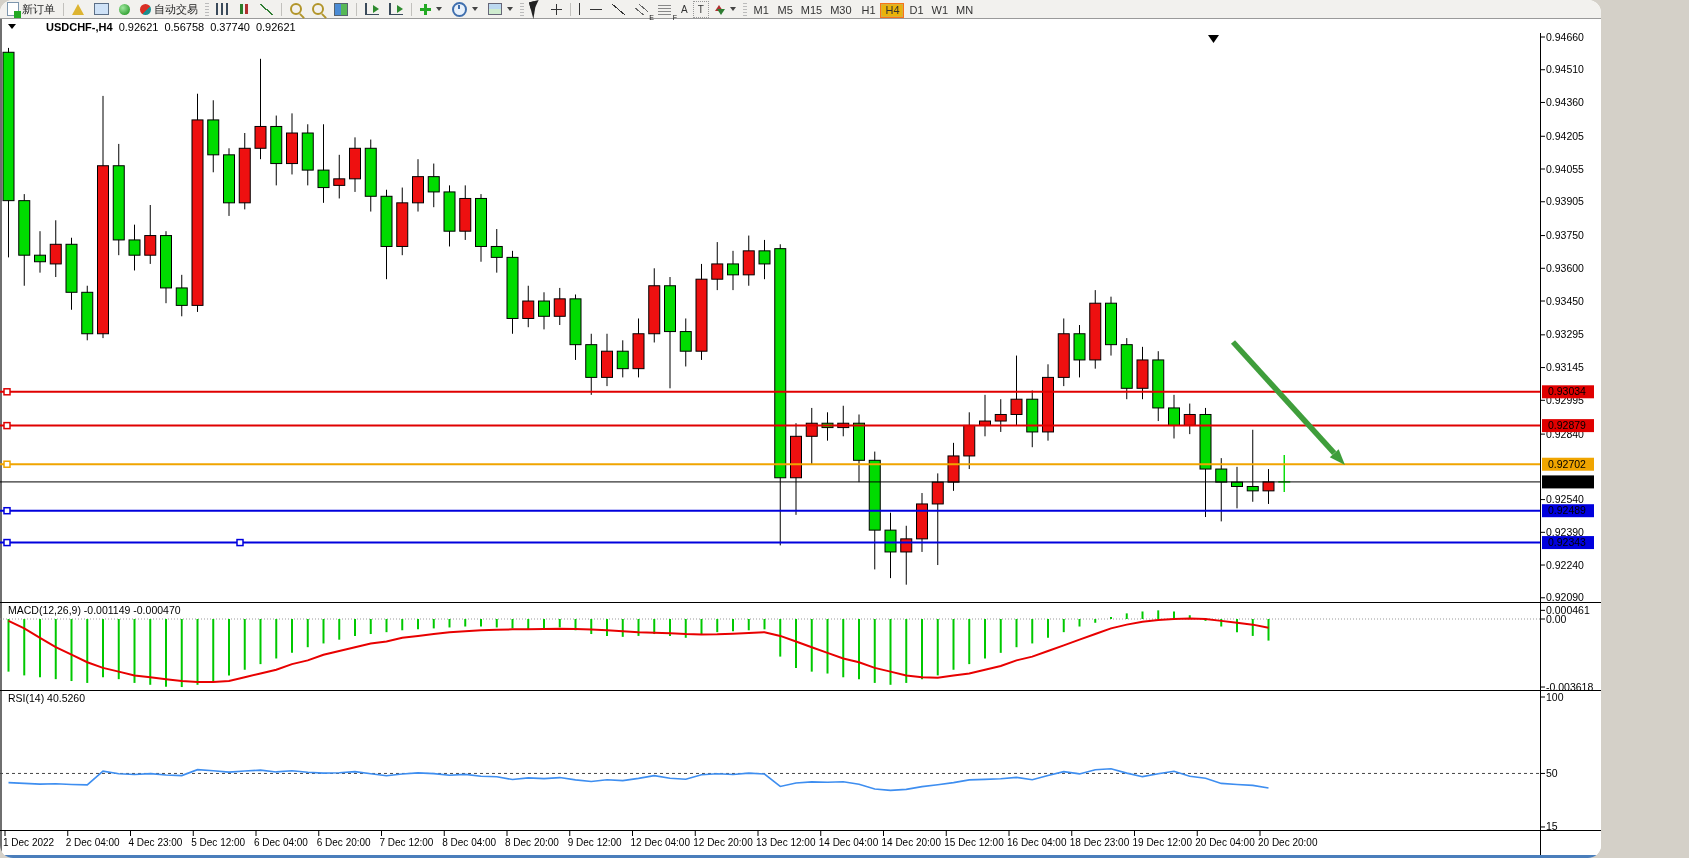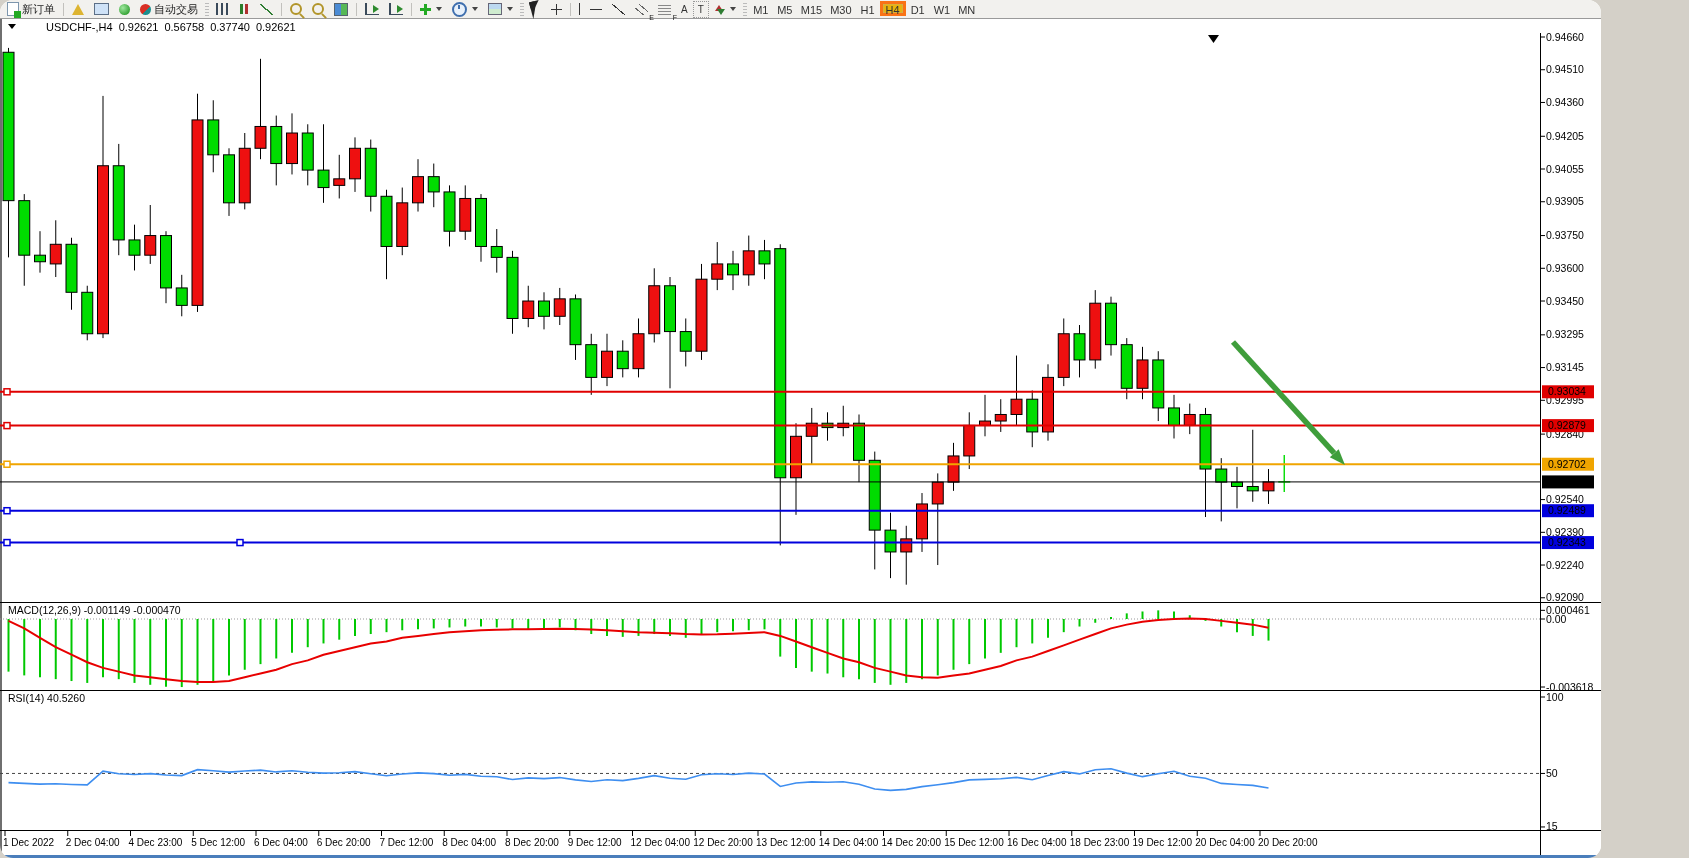--- a/index.html
+++ b/index.html
@@ -8,22 +8,22 @@
   .toolbar{position:absolute;top:0;left:0;width:1689px;height:19px;background:#f2f1ee;
     border-bottom:1px solid #9a9a9a;display:flex;align-items:center;padding:0 2px;box-sizing:border-box;z-index:5;}
   .tbtn{display:flex;align-items:center;gap:3px;height:17px;padding:0 4px;background:transparent;
     border:1px solid transparent;font-size:11px;color:#222;cursor:default;font-family:inherit;}
   .tbtn .lbl{white-space:nowrap;}
   .sep{width:1px;height:13px;background:#c2c1bd;margin:0 3px;}
   .grip{width:4px;height:13px;margin:0 2px;background:repeating-linear-gradient(0deg,#bbb 0 1px,transparent 1px 3px);}
   .caret{width:0;height:0;border-left:3px solid transparent;border-right:3px solid transparent;border-top:4px solid #444;margin-left:2px;}
   .spacer{flex:1;}
   .tf{height:15px;min-width:24px;padding:0 3px;font-size:11px;color:#333;background:transparent;
-    border:1px solid transparent;font-family:inherit;}
-  .tf.active{background:#eab308;border:3px solid #f97316;box-shadow:inset 0 0 2px #aab;}
+    border:1px solid transparent;font-family:inherit;text-align:right;}
+  .tf.active{background:#eab308;border:1px solid #f97316;box-shadow:inset 0 0 2px #aab;}
   
   .ic{display:inline-block;}
   .i-doc{position:relative;width:10px;height:12px;background:#fff;border:1px solid #7d96ad;}
   .i-doc::after{content:"";position:absolute;right:-3px;bottom:-3px;width:7px;height:7px;background:#23a923;}
   .i-cone{width:0;height:0;border-left:6px solid transparent;border-right:6px solid transparent;border-bottom:11px solid #ddb431;}
   .i-term{width:13px;height:10px;background:#cfe2f7;border:1px solid #5c6f87;}
   .i-test{width:11px;height:11px;border-radius:50%;background:radial-gradient(circle at 35% 35%,#9fe89f,#118a11);}
   .i-auto{width:11px;height:11px;border-radius:50%;background:linear-gradient(135deg,#d93025 55%,#1d8f8f 55%);}
   .i-bars{width:12px;height:12px;background:repeating-linear-gradient(90deg,#3a4a5a 0 2px,transparent 2px 5px);}
   .i-cndl{position:relative;width:12px;height:12px;}
@@ -65,21 +65,21 @@
   .i-bub{position:relative;width:12px;height:9px;background:#e9e9e9;border:1px solid #999;border-radius:2px;}
   .badge{position:absolute;top:0;right:-4px;min-width:10px;height:10px;border-radius:6px;background:#e03020;
     color:#fff;font-size:8px;line-height:10px;text-align:center;padding:0 2px;}
   .glyphbtn{font-size:10px;color:#333;}
   
   #chartwin{position:absolute;left:0;top:19px;width:1689px;height:836px;background:#fff;
     border-left:2px solid #6f6f6f;border-right:1px solid #6f6f6f;box-sizing:border-box;}
   .titlebar{position:absolute;left:2px;top:20px;width:1540px;height:13px;background:#fff;z-index:4;
     display:flex;align-items:center;gap:6px;font-size:11px;color:#000;padding-left:6px;}
   .winmenu{width:0;height:0;border-left:4px solid transparent;border-right:4px solid transparent;border-top:5px solid #000;}
-  .titlebar b{font-weight:normal;padding-left:24px;}
+  .titlebar b{font-weight:bold;padding-left:24px;}
   svg{position:absolute;left:0;top:0;z-index:1;}
   svg text{font-family:"Liberation Sans",sans-serif;fill:#000;}
   .statusedge{position:absolute;left:0;bottom:0;width:1689px;height:3px;background:#4a7ebb;}
 </style>
 </head>
 <body>
 
 <div id="app">
 
   <div class="toolbar">

